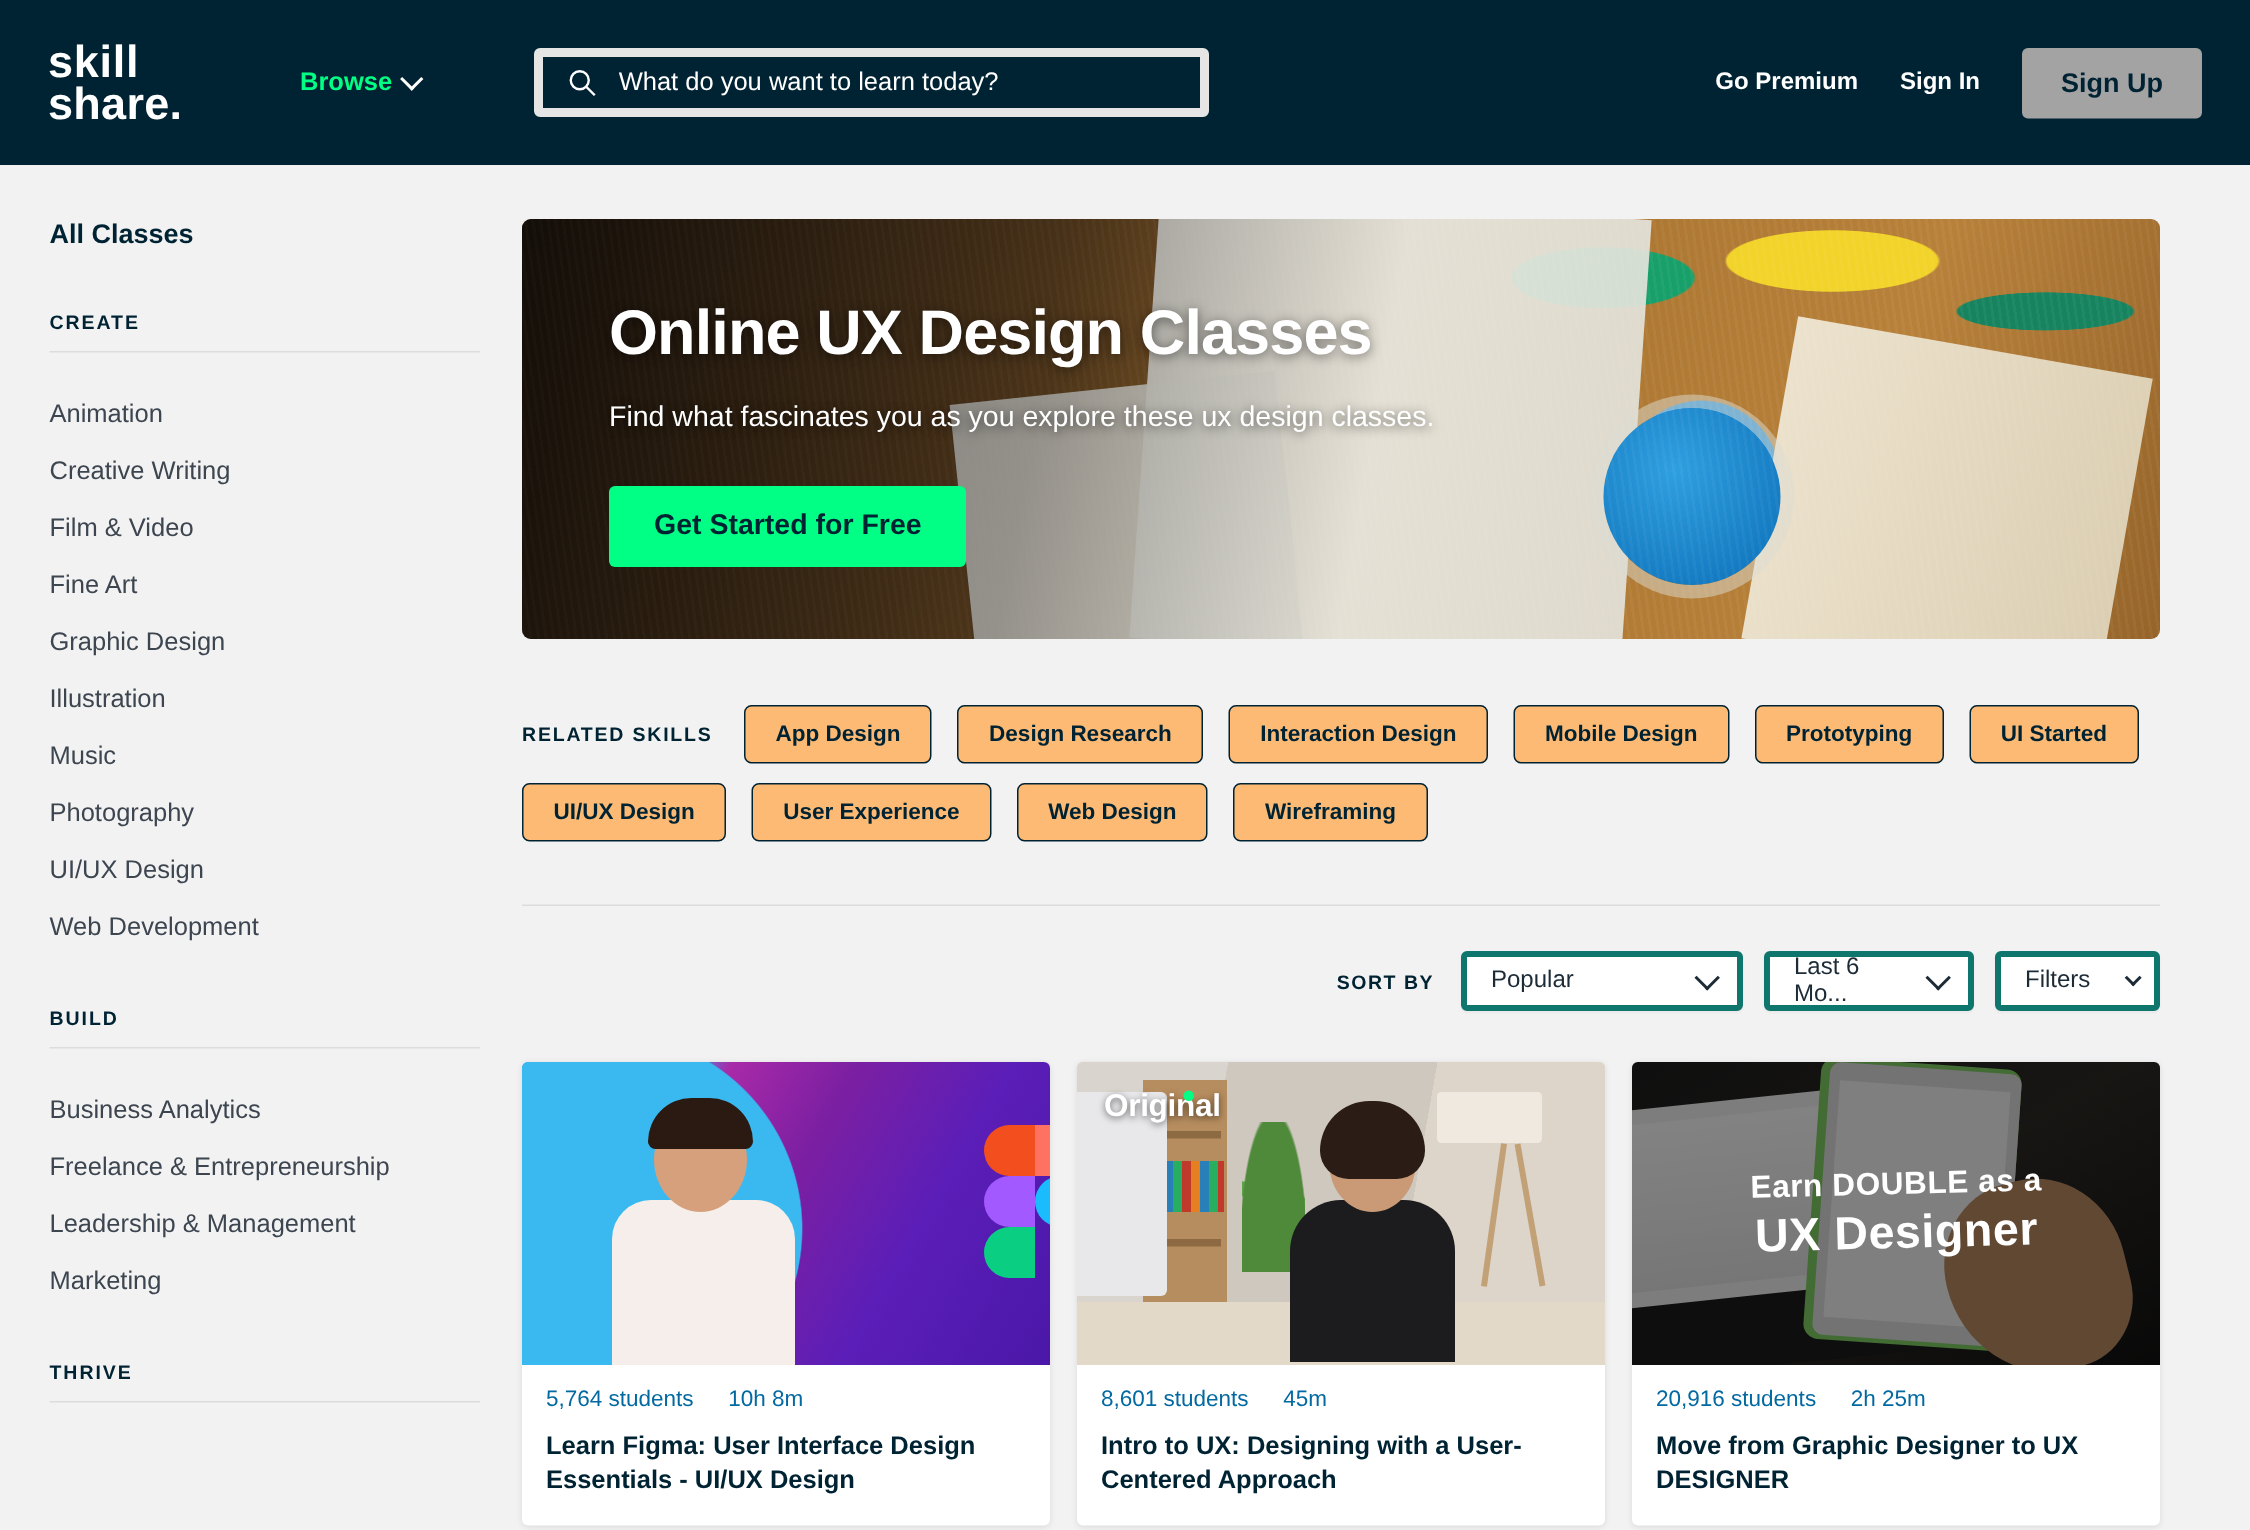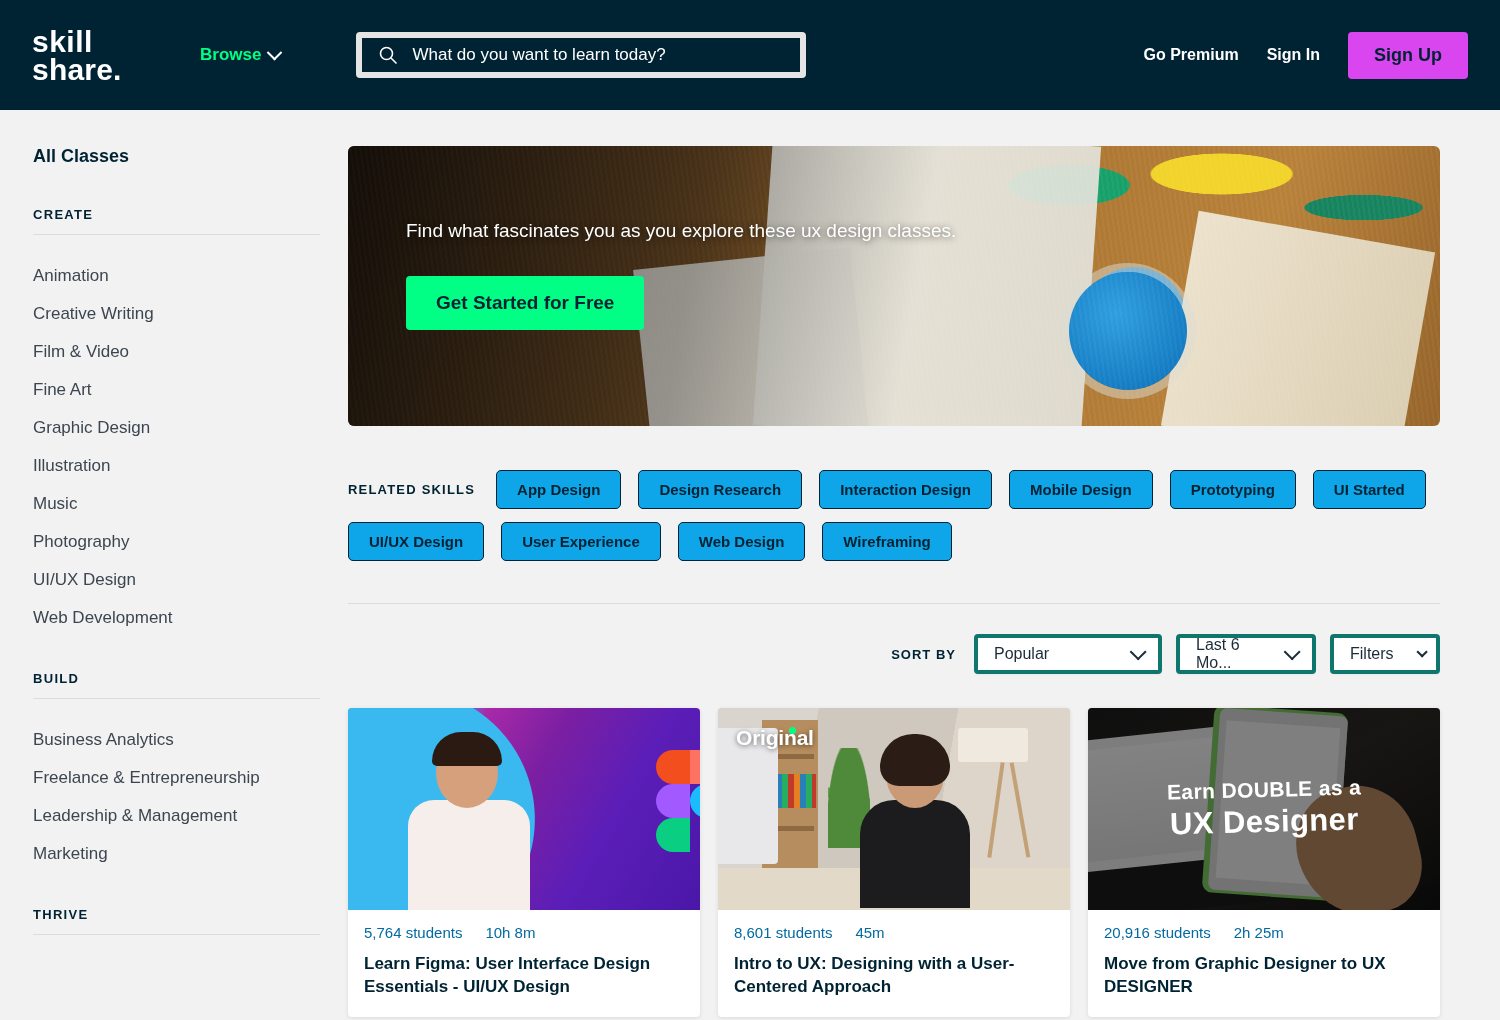--- a/index.html
+++ b/index.html
@@ -42,21 +42,21 @@
     flex: 1; background: transparent; border: none; outline: none;
     color: #fff; font-size: 17px; font-weight: 500;
     font-family: "Liberation Sans", sans-serif;
   }
   .searchwrap input::placeholder { color: #fff; opacity: 1; }
   .hdr-right {
     margin-left: auto; display: flex; align-items: center; gap: 28px;
   }
   .hdr-link { color: #fff; font-weight: 700; font-size: 16px; cursor: pointer; white-space: nowrap; }
   .signup-btn {
-    background: #d946ef; color: #002333; font-weight: 800; font-size: 18px;
+    background: #a3a3a3; color: #002333; font-weight: 800; font-size: 18px;
     border: none; border-radius: 4px; padding: 13px 26px; cursor: pointer;
     font-family: "Liberation Sans", sans-serif;
   }
 
   
   .page { display: flex; height: 910px; }
 
   
   .sidebar { width: 348px; flex: 0 0 348px; padding: 36px 28px 0 33px; }
   .all-classes {
@@ -131,21 +131,21 @@
     display: flex; flex-wrap: wrap; align-items: center;
     gap: 13px 17px; margin-top: 44px;
   }
   .skills-label {
     font-size: 13px; font-weight: 800; color: #002333; letter-spacing: 1.2px;
     margin-right: 4px;
   }
   .chip {
     border: 1.5px solid #002333; border-radius: 5px;
     padding: 10px 20px; font-size: 15px; font-weight: 700; color: #002333;
-    background: #0ea5e9; cursor: pointer; white-space: nowrap;
+    background: #fdba74; cursor: pointer; white-space: nowrap;
   }
 
   .divider { height: 1px; background: #dcdcdc; margin-top: 42px; }
 
   
   .sortrow {
     display: flex; justify-content: flex-end; align-items: center;
     gap: 14px; margin-top: 30px;
   }
   .sort-label {
@@ -301,20 +301,21 @@
 
   <div class="main">
 
     <div class="hero">
       <div class="hero-paper"></div>
       <div class="hero-paper2"></div>
       <div class="hero-note"></div>
       <div class="hero-dish"></div>
       <div class="hero-img-overlay"></div>
       <div class="hero-inner">
+        <div class="hero-h1">Online UX Design Classes</div>
         <div class="hero-sub">Find what fascinates you as you explore these ux design classes.</div>
         <button class="hero-cta">Get Started for Free</button>
       </div>
     </div>
 
     <div class="skills">
       <span class="skills-label">RELATED SKILLS</span>
       <span class="chip">App Design</span>
       <span class="chip">Design Research</span>
       <span class="chip">Interaction Design</span>

